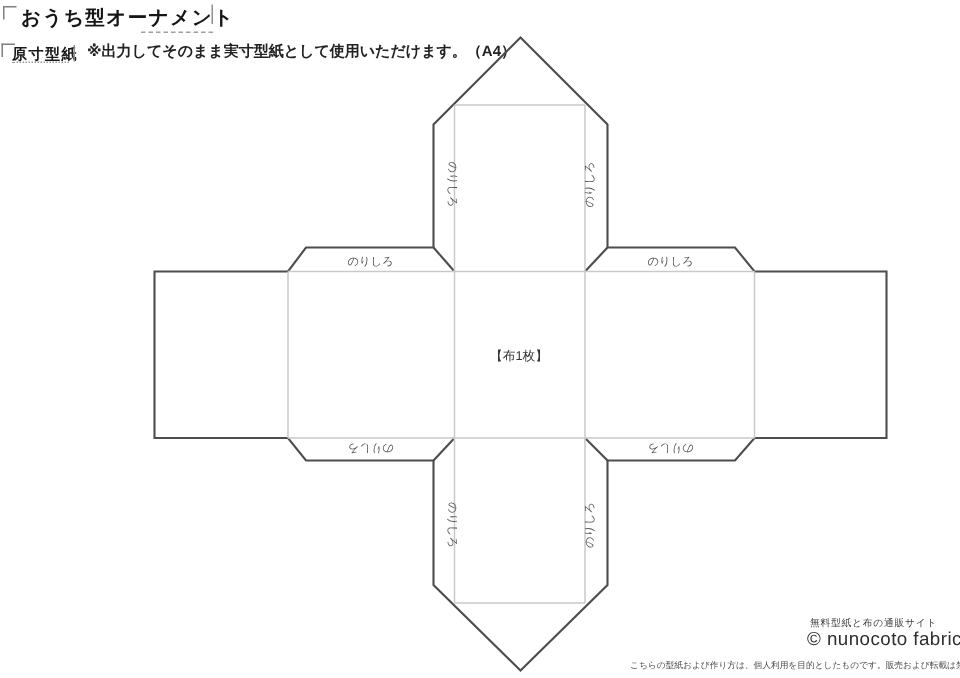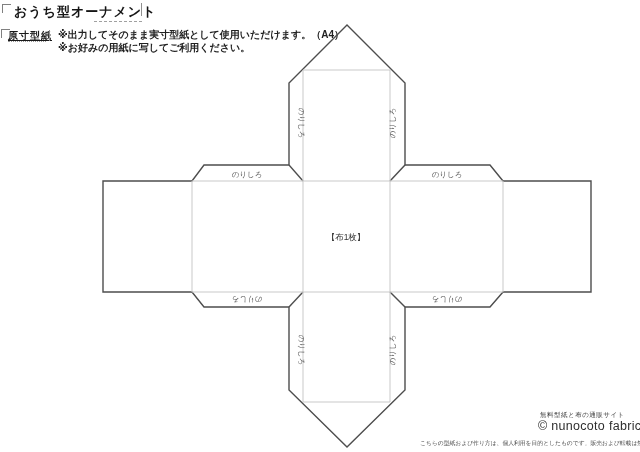--- a/index.html
+++ b/index.html
@@ -6,21 +6,21 @@
   #page{
     position:relative;width:640px;height:452px;background:#ffffff;overflow:hidden;
     font-family:"Liberation Sans","DejaVu Sans",sans-serif;
   }
   .abs{position:absolute;}
   
   .corner-mark{width:8px;height:8px;border-left:1.5px solid #808080;border-top:1.5px solid #808080;}
   .title{left:14px;top:3px;font-size:13px;font-weight:bold;color:#151515;letter-spacing:1px;white-space:nowrap;}
   .vbar{border-left:1px solid #909090;}
   .dash-marks{border-top:1px dashed #a0a0a0;width:48px;height:0;}
-  .pattern-label{left:8px;top:29px;font-size:10px;font-weight:bold;color:#1a1a1a;letter-spacing:1px;white-space:nowrap;text-decoration:underline;}
+  .pattern-label{left:8px;top:29px;font-size:10px;font-weight:bold;color:#1a1a1a;letter-spacing:1px;white-space:nowrap;}
   .dot-underline{border-bottom:1px dotted #9a9a9a;width:38px;height:0;}
   .notes{left:58px;top:29px;font-size:10px;font-weight:bold;color:#222222;line-height:12.5px;white-space:nowrap;}
   
   .tagline{left:540px;top:411px;font-size:6.5px;color:#3c3c3c;letter-spacing:0.5px;white-space:nowrap;}
   .logo{left:538px;top:419px;font-size:12.5px;color:#2e2e2e;letter-spacing:0.3px;white-space:nowrap;}
   .disclaimer{left:420px;top:439px;width:218px;font-size:5.8px;color:#4a4a4a;text-align:right;white-space:nowrap;}
   svg text{font-family:"Liberation Sans","DejaVu Sans",sans-serif;}
 </style>
 </head>
 <body>
@@ -31,21 +31,20 @@
   <div class="abs title">おうち型オーナメント</div>
   <div class="abs vbar" style="left:141px;top:3px;height:13px;"></div>
   <div class="abs dash-marks" style="left:94px;top:21px;"></div>
 
   <div class="abs corner-mark" style="left:1px;top:29px;"></div>
   <div class="abs pattern-label">原寸型紙</div>
   <div class="abs dot-underline" style="left:8px;top:41px;"></div>
   <div class="abs vbar" style="left:49px;top:30px;height:11px;"></div>
   <div class="abs notes">
     <div>※出力してそのまま実寸型紙として使用いただけます。（A4）</div>
-    <div>※お好みの用紙に写してご利用ください。</div>
   </div>
 
   <svg class="abs" style="left:0;top:0;" width="640" height="452" viewBox="0 0 640 452">
 
     <g fill="none" stroke-width="1.4" stroke-linejoin="miter" stroke="#4d4d4d">
       <path d="
         M347,25 L405,83 L405,165 L490,165 L503,181 L591,181 L591,292 L503,292
         L490,307 L405,307 L405,390 L347,447 L289,390 L289,307 L204,307 L192,292
         L103,292 L103,181 L192,181 L204,165 L289,165 L289,83 Z"></path>
       <path d="M289,165 L303,181"></path>

